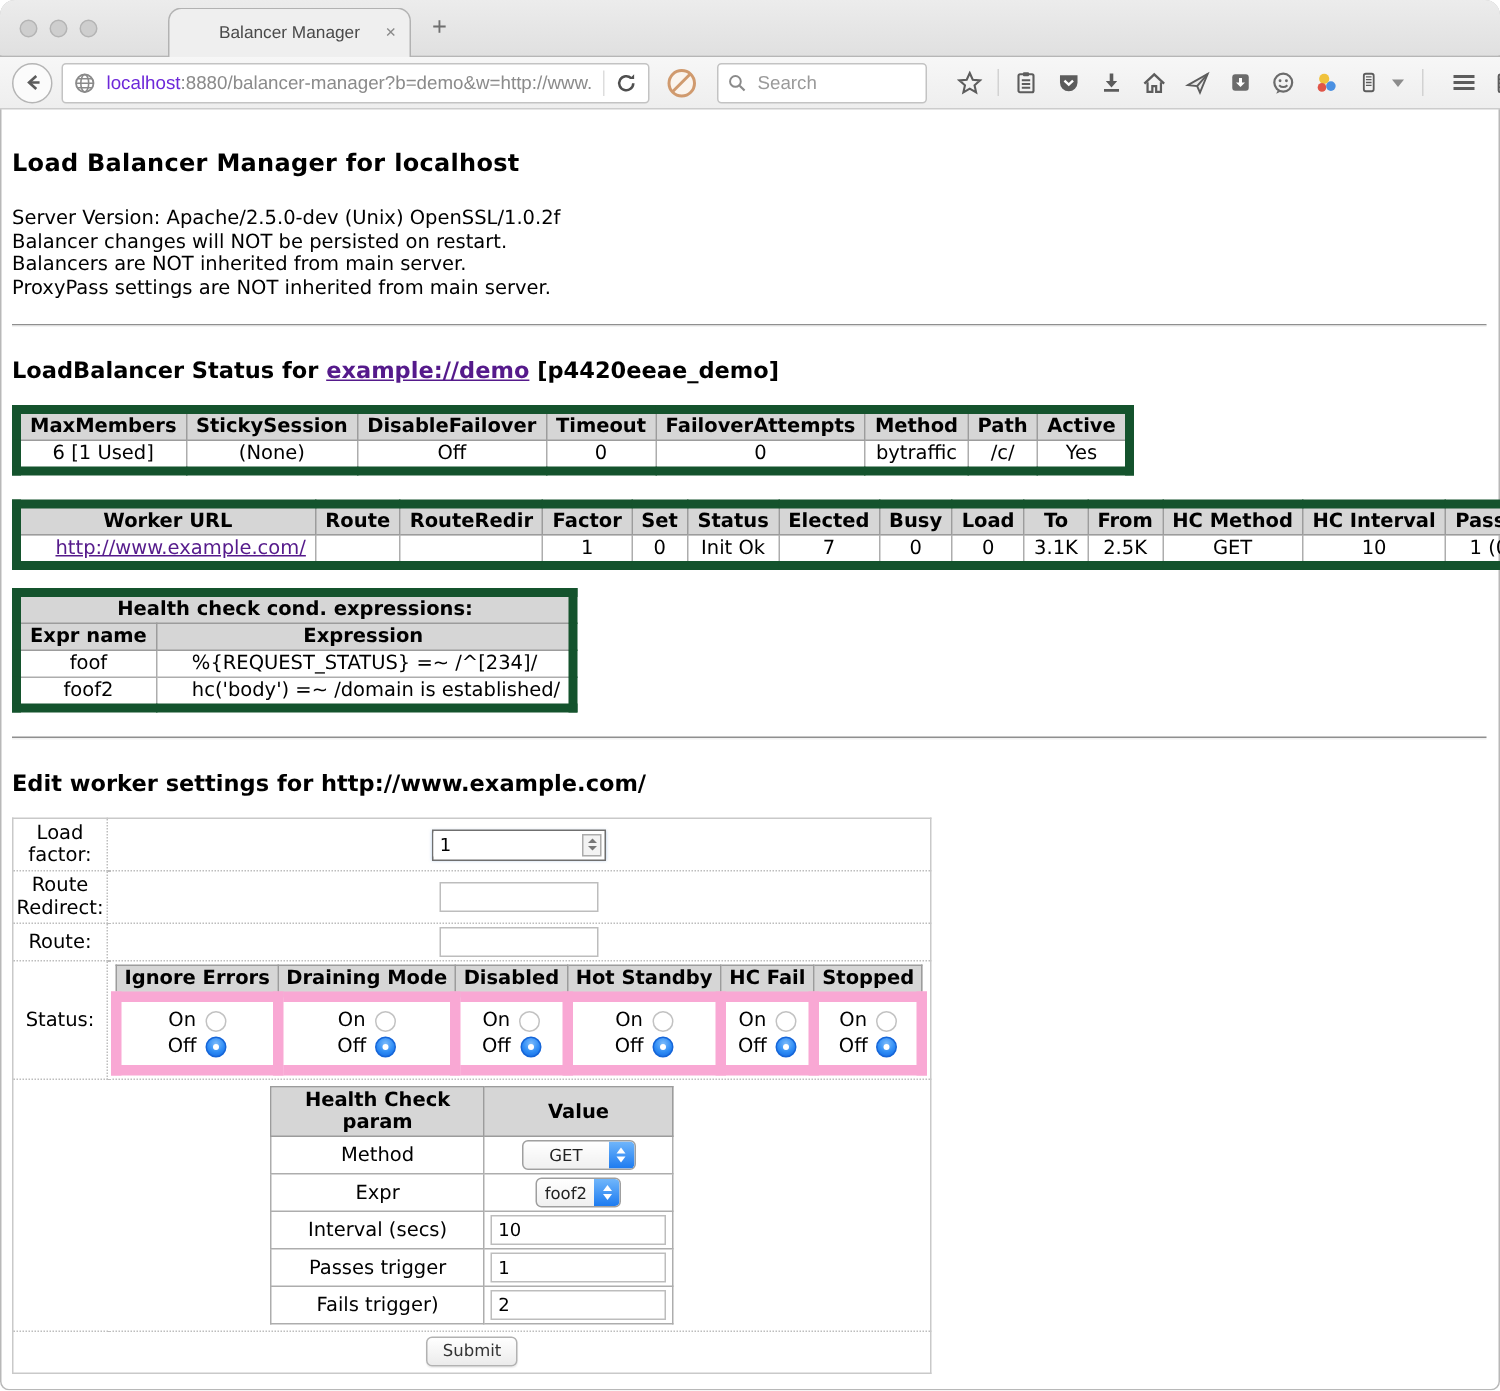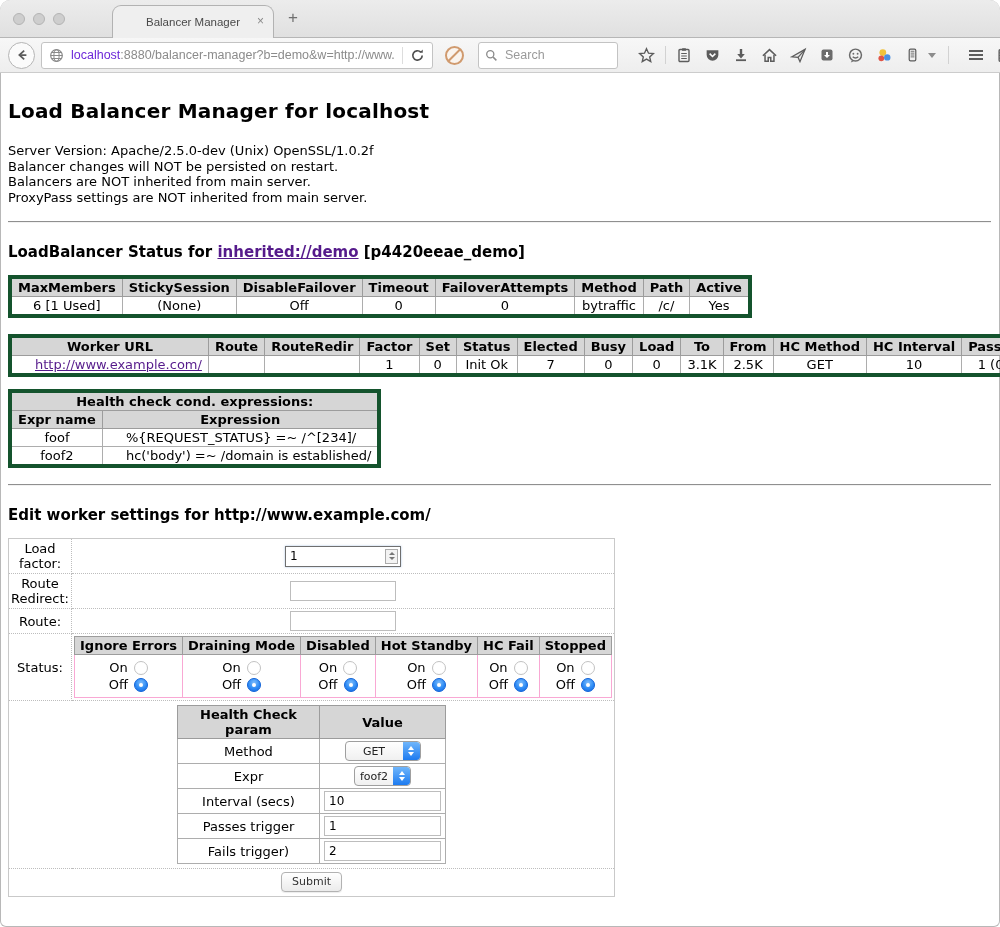--- a/index.html
+++ b/index.html
@@ -37,26 +37,26 @@
   .searchbar input { border:none; outline:none; width:95px; font-size:12.5px; color:#444; margin-left:5px; font-family:"Liberation Sans",sans-serif; background:transparent; }
   .searchbar input::placeholder { color:#9a9a9a; }
   .toolicons { display:flex; align-items:center; margin-left:14px; }
   .navicon { margin:0 6px; display:flex; align-items:center; }
   .vdiv { width:1px; height:18px; background:#d2d2d2; margin:0 4px; }
   .caret-down { width:0; height:0; border-left:4px solid transparent; border-right:4px solid transparent; border-top:5px solid #8c8c8c; margin-left:2px; }
 
   
   .content { padding:0 9px 0 8px; font-family:"DejaVu Sans",sans-serif; color:#000; }
   .content a { color:#551a8b; text-decoration:underline; }
-  h1.pagetitle { font-size:20px; margin:26px 0 20px 0; font-weight:bold; letter-spacing:0.2px; }
+  h1.pagetitle { font-size:16px; margin:26px 0 20px 0; font-weight:bold; letter-spacing:0.2px; }
   .srvinfo p { margin:0; font-size:13px; line-height:15.5px; }
   hr.rule { border:none; border-top:1px solid #8f8f8f; border-bottom:1px solid #f2f2f2; margin:16px 0; }
   h3.sect { font-size:15px; font-weight:bold; margin:20px 0 14px 0; }
 
-  table.dtable { border-collapse:collapse; font-size:13px; border:4px solid #14532d; }
+  table.dtable { border-collapse:collapse; font-size:13px; border:6px solid #14532d; }
   table.dtable th { background:#d6d6d6; font-weight:bold; padding:1px 6px; border:1px solid #9c9c9c; text-align:center; white-space:nowrap; }
   table.dtable td { padding:1px 6px; border:1px solid #adadad; text-align:center; white-space:nowrap; }
   .balancer-table { margin-bottom:16px; }
   .worker-table { width:962px; margin-bottom:12px; }
   .worker-table td.left, .expr-table td.left { text-align:left;padding-left:23px; }
   .expr-table { margin-bottom:2px; }
   .expr-table td { padding:2px 6px; }
 
   table.ftable { width:566px; border:1px solid #c9c9c9; border-collapse:collapse; font-size:13px; margin-top:2px; }
   table.ftable > tbody > tr > td { border:1px dotted #bdbdbd; padding:2px; }
@@ -65,21 +65,21 @@
   .txtinput { height:20px; border:1px solid #bdbdbd; font-size:12px; padding:1px 4px; font-family:"DejaVu Sans",sans-serif; background:#fff; }
   .numwrap { display:inline-flex; align-items:center; border:1px solid #6f6f6f; background:#fff; height:21px; width:116px; padding:0 2px 0 0; box-shadow:0 0 2px rgba(90,140,200,.5); }
   .numwrap input { border:none; outline:none; flex:1; font-size:12px; padding:1px 4px; width:90px; font-family:"DejaVu Sans",sans-serif; }
   .spinner { width:13px; height:15px; border:1px solid #ababab; background:#f3f3f3; display:flex; flex-direction:column; align-items:center; justify-content:center; gap:2px; }
   .spinner i { display:block; width:0; height:0; border-left:3px solid transparent; border-right:3px solid transparent; }
   .spinner i.up { border-bottom:3px solid #777; }
   .spinner i.dn { border-top:3px solid #777; }
 
   table.stable { border-collapse:collapse; font-size:13px; border:1px solid #7f7f7f; width:100%; }
   table.stable th { background:#d6d6d6; font-weight:bold; padding:1px 5px; border:1px solid #9c9c9c; white-space:nowrap; }
-  table.stable td { border:1px solid #f9a8d4; padding:3px 8px; }
+  table.stable td { border:7px solid #f9a8d4; padding:3px 8px; }
   .radio-line { display:flex; align-items:center; justify-content:center; gap:6px; margin:2px 0; }
   .radio-line .rlabel { font-size:13px; }
   .radio { width:14px; height:14px; border-radius:50%; border:1px solid #c2c2c2; background:#fff; display:inline-block; position:relative; flex:none; }
   .radio.checked { border:1px solid #1565d8; background:radial-gradient(circle at 50% 32%, #7dbcfb 0%, #2e8cf5 55%, #1266e0 100%); }
   .radio.checked::after { content:""; position:absolute; left:4px; top:4px; width:4px; height:4px; border-radius:50%; background:#fff; }
 
   table.hctable { border-collapse:collapse; font-size:13px; border:1px solid #7f7f7f; margin:0 auto; }
   table.hctable th { background:#d6d6d6; font-weight:bold; padding:1px 10px; border:1px solid #9c9c9c; }
   table.hctable td { border:1px solid #adadad; padding:2px 4px; }
   .hc-param { width:142px; text-align:center; }
@@ -239,21 +239,21 @@
 
     <div class="srvinfo">
       <p>Server Version: Apache/2.5.0-dev (Unix) OpenSSL/1.0.2f</p>
       <p>Balancer changes will NOT be persisted on restart.</p>
       <p>Balancers are NOT inherited from main server.</p>
       <p>ProxyPass settings are NOT inherited from main server.</p>
     </div>
 
     <hr class="rule">
 
-    <h3 class="sect"><span>LoadBalancer Status for </span><a href="#">inherited://demo</a><span> [p4420eeae_demo]</span></h3>
+    <h3 class="sect"><span>LoadBalancer Status for </span><a href="#">example://demo</a><span> [p4420eeae_demo]</span></h3>
 
     <table class="dtable balancer-table">
       <tbody>
           <tr>
         <th>MaxMembers</th>
         <th>StickySession</th>
         <th>DisableFailover</th>
         <th>Timeout</th>
         <th>FailoverAttempts</th>
         <th>Method</th>

